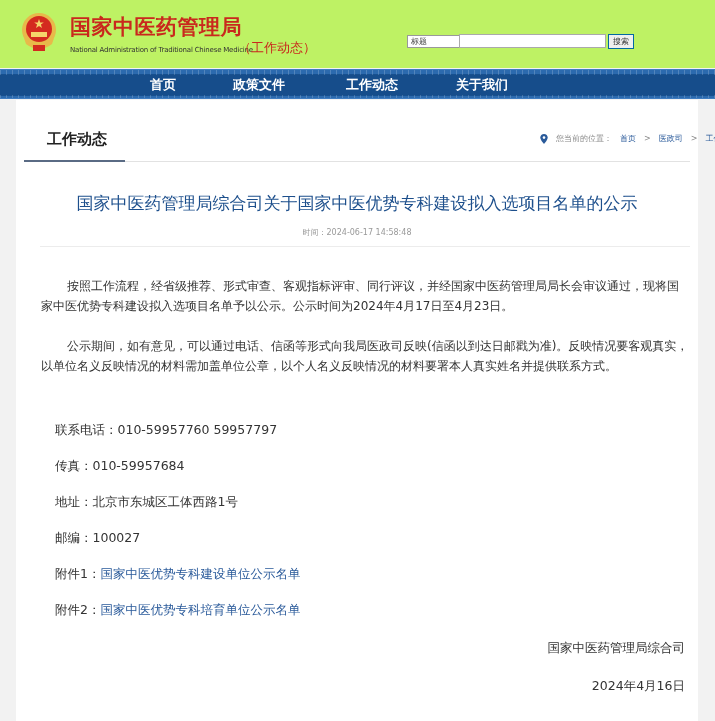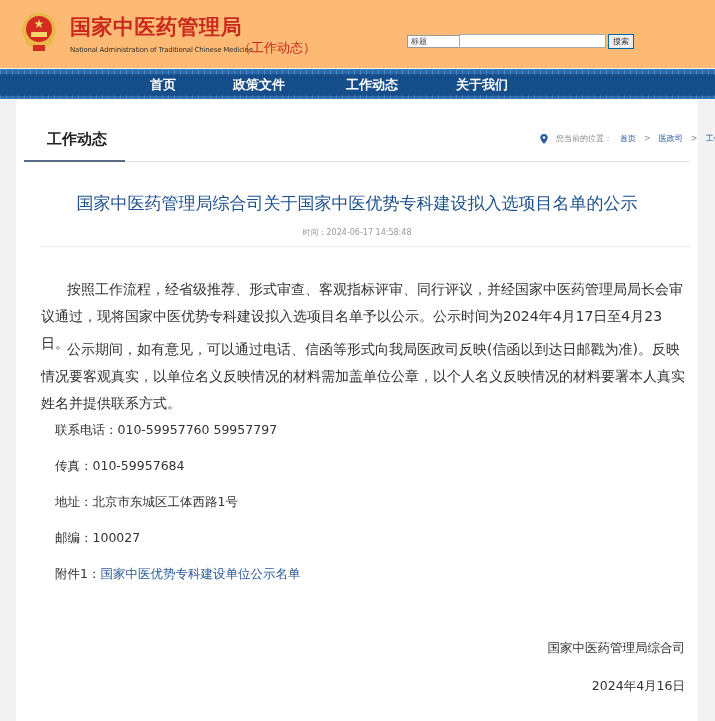--- a/index.html
+++ b/index.html
@@ -1,20 +1,20 @@
 <!DOCTYPE html>
 <html><head>
 <meta charset="utf-8">
 <style>
   * { box-sizing: border-box; margin: 0; padding: 0; }
   html, body { width: 715px; height: 721px; overflow: hidden; }
   body { background: #f2f2f2; font-family: "DejaVu Sans", "Liberation Sans", sans-serif; color: #333; position: relative; }
 
   
-  .header { position: absolute; left: 0; top: 0; width: 715px; height: 68px; background: #fdba74; }
+  .header { position: absolute; left: 0; top: 0; width: 715px; height: 68px; background: #bef264; }
   .emblem { position: absolute; left: 19px; top: 12px; width: 40px; height: 42px; }
   .logo-cn { position: absolute; left: 70px; top: 13px; font-size: 21px; font-weight: bold; color: #c9281d; letter-spacing: 0.5px; white-space: nowrap; }
   .logo-en { position: absolute; left: 70px; top: 46px; font-size: 7px; color: #333; white-space: nowrap; letter-spacing: -0.2px; }
   .section-tag { position: absolute; left: 238px; top: 39px; font-size: 13px; font-weight: normal; color: #c9281d; white-space: nowrap; }
   .search-select { position: absolute; left: 407px; top: 35px; width: 64px; height: 13px; border: 1px solid #999; background: #fff; font-size: 8px; color: #444; display: flex; align-items: center; padding-left: 3px; text-align: right; }
   .search-select .chev { position: absolute; right: 3px; top: 1px; font-size: 7px; color: #333; }
   .search-input { position: absolute; left: 459px; top: 34px; width: 147px; height: 14px; border: 1px solid #aaa; background: #fff; }
   .search-btn { position: absolute; left: 608px; top: 34px; width: 26px; height: 15px; border: 1px solid #0369a1; background: #efefef; font-size: 8px; color: #333; display: flex; align-items: center; justify-content: center; }
 
   
@@ -32,21 +32,21 @@
   .tab-line { position: absolute; left: 8px; top: 61px; width: 666px; height: 1px; background: #e2e2e2; }
   .tab-underline { position: absolute; left: 8px; top: 60px; width: 101px; height: 2px; background: #5a6b84; }
   .crumb { position: absolute; left: 524px; top: 33px; font-size: 8px; color: #888; white-space: nowrap; display: flex; align-items: center; gap: 8px; }
   .crumb .pin { width: 8px; height: 10px; }
   .crumb a { color: #2a5a9a; text-decoration: none; }
 
   .article-title { position: absolute; left: 0; top: 92px; width: 682px; text-align: center; font-size: 17px; color: #1d4f8c; white-space: nowrap; }
   .article-time { position: absolute; left: 0; top: 127px; width: 682px; text-align: center; font-size: 8px; color: #999; }
   .title-line { position: absolute; left: 24px; top: 146px; width: 650px; height: 1px; background: #ececec; }
 
-  .para { position: absolute; left: 25px; width: 648px; font-size: 14px; line-height: 27px; color: #333; text-indent: 26px; }
+  .para { position: absolute; left: 25px; width: 648px; font-size: 12px; line-height: 20px; color: #333; text-indent: 26px; }
   .p1 { top: 176px; }
   .p2 { top: 236px; }
   .line { position: absolute; left: 39px; font-size: 12.5px; color: #333; white-space: nowrap; }
   .line a { color: #2a5a9a; text-decoration: none; }
   .sign { position: absolute; right: 13px; font-size: 12.5px; color: #333; white-space: nowrap; }
 </style>
 </head>
 <body>
 
 <div class="header">
@@ -104,16 +104,19 @@
   <div class="para p2">公示期间，如有意见，可以通过电话、信函等形式向我局医政司反映(信函以到达日邮戳为准)。反映情况要客观真实，以单位名义反映情况的材料需加盖单位公章，以个人名义反映情况的材料要署本人真实姓名并提供联系方式。</div>
 
   <div class="line" style="top:322px">联系电话：010-59957760 59957797</div>
   <div class="line" style="top:358px">传真：010-59957684</div>
   <div class="line" style="top:394px">地址：北京市东城区工体西路1号</div>
   <div class="line" style="top:430px">邮编：100027</div>
 
   <div class="line" style="top:466px">
     <span>附件1：</span><a>国家中医优势专科建设单位公示名单</a>
   </div>
+  <div class="line" style="top:502px">
+    <span>附件2：</span><a>国家中医优势专科培育单位公示名单</a>
+  </div>
 
   <div class="sign" style="top:540px">国家中医药管理局综合司</div>
   <div class="sign" style="top:578px">2024年4月16日</div>
 </div>
 
 </body></html>

